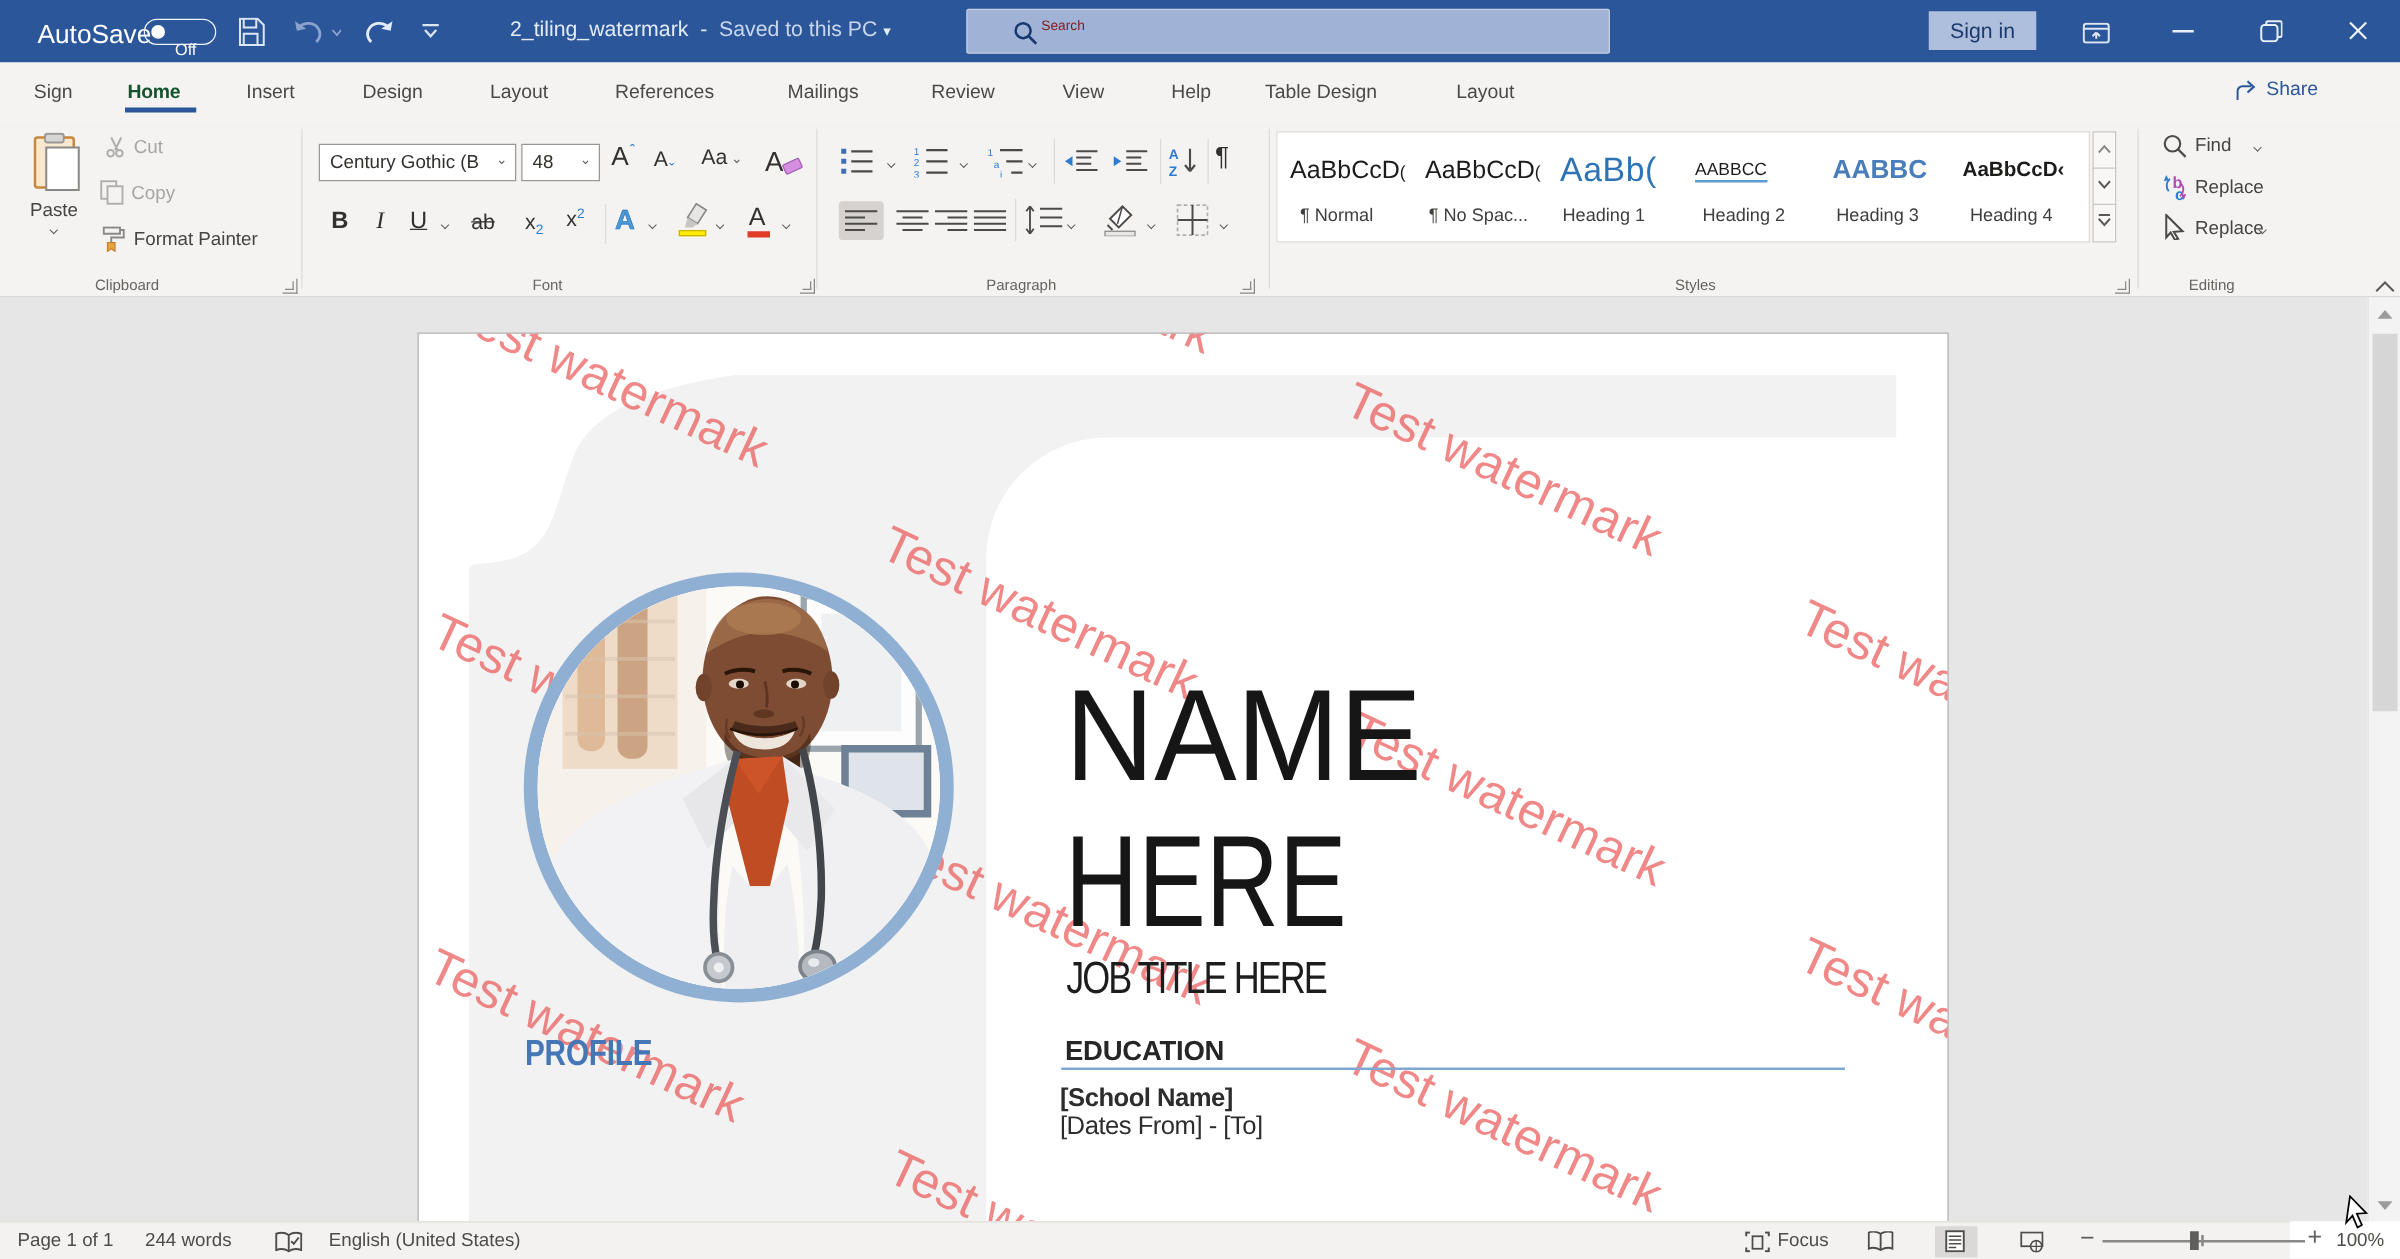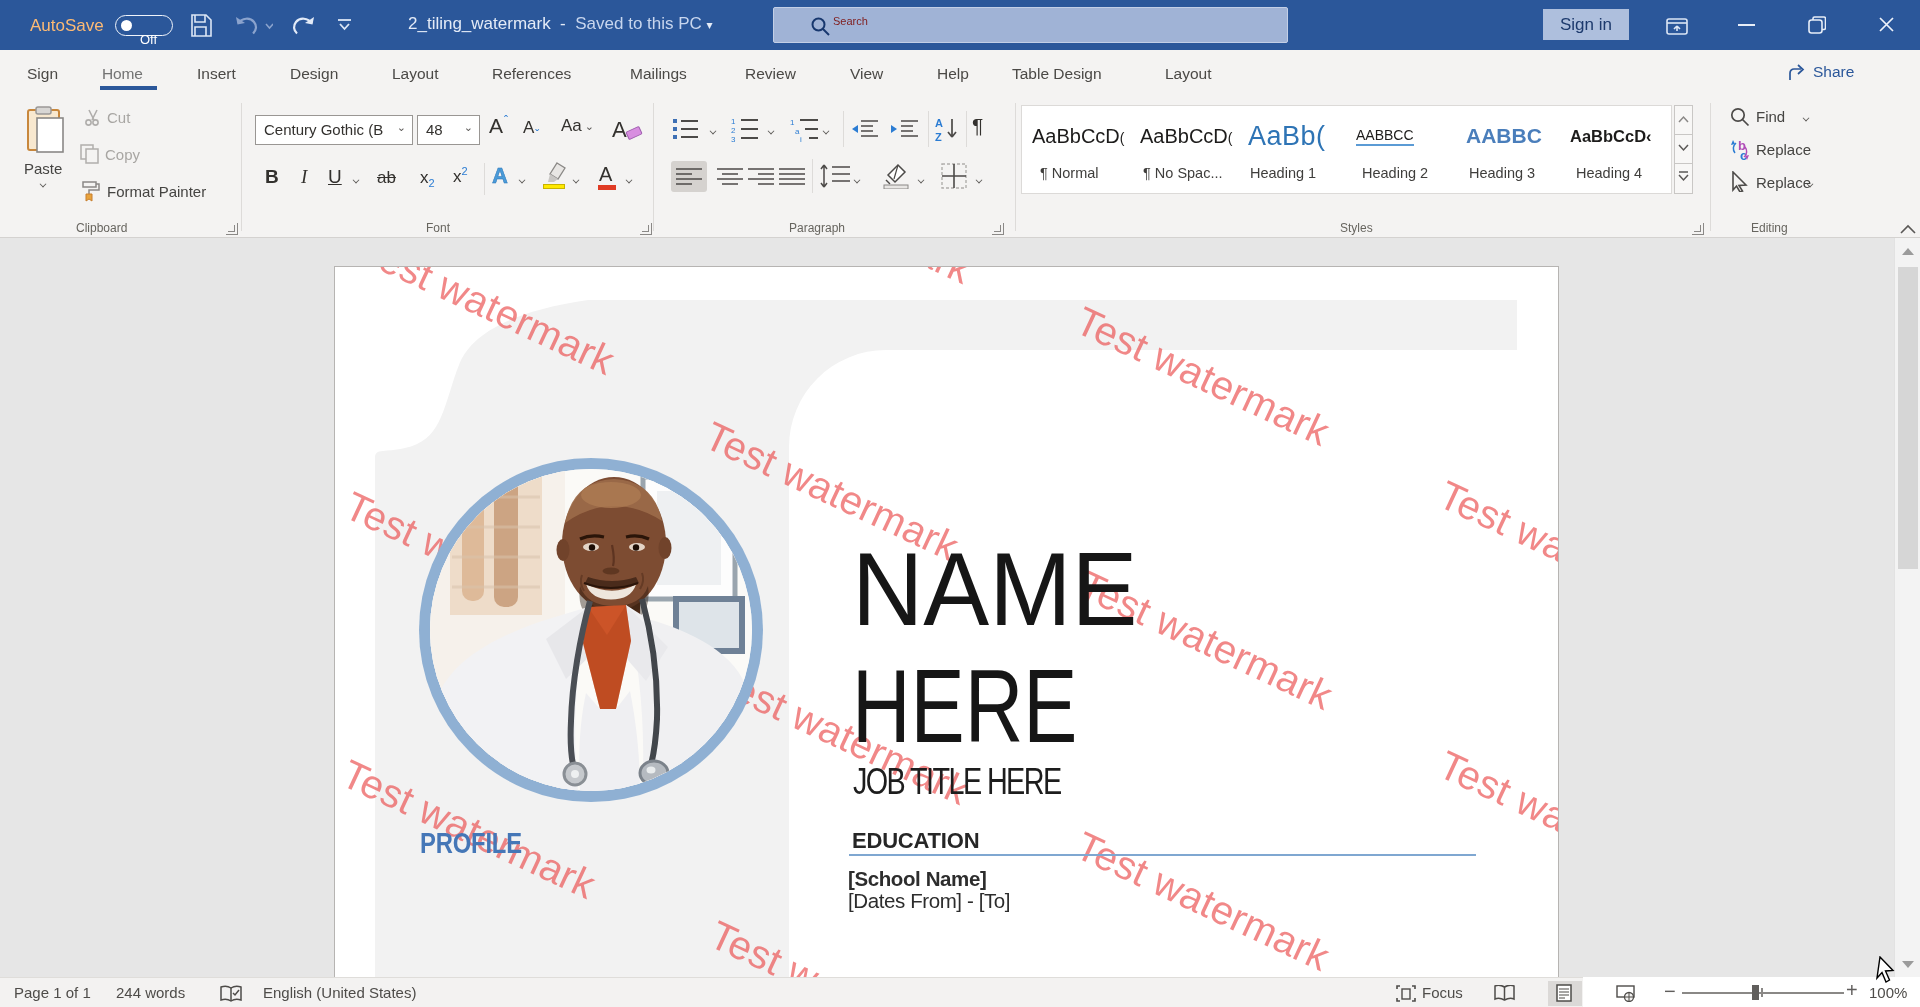--- a/index.html
+++ b/index.html
@@ -11,21 +11,21 @@
 #pill{position:absolute;left:115px;top:15px;width:58px;height:21px;border:1.5px solid #f0f4fb;border-radius:11px}
 #pill .knob{position:absolute;left:5px;top:3.5px;width:11px;height:11px;border-radius:50%;background:#fff}
 #pill .off{position:absolute;left:24px;top:16px;font-size:13px;color:#fff}
 #doctitle{left:408px;top:14px;color:#dbe5f5}
 #searchbox{position:absolute;left:773px;top:7px;width:515px;height:36px;background:#a0b3d6;border:1px solid #c3cfe6;border-radius:2px}
 #searchbox span{position:absolute;left:59px;top:7px;font-size:11px;color:#7f1d1d}
 #signin{position:absolute;left:1543px;top:9px;width:86px;height:31px;background:#aebfdd;color:#1d3a6d;font-size:17px;text-align:center;line-height:31px}
 
 #menurow{position:absolute;left:0;top:50px;width:1920px;height:47px;background:#f4f3f2}
 #menurow .tab{position:absolute;top:15px;font-size:15.5px;color:#4b4946}
-#menurow .active{color:#737373;font-weight:400;letter-spacing:-.2px}
+#menurow .active{color:#14532d;font-weight:700;letter-spacing:-.2px}
 #homeline{position:absolute;left:100px;top:86px;width:57px;height:4px;background:#2b579a}
 #share{position:absolute;left:1813px;top:13px;font-size:15.5px;color:#2b579a}
 
 #ribbon{position:absolute;left:0;top:97px;width:1920px;height:141px;background:#f4f3f2;border-bottom:1px solid #d4d2d0}
 .gdiv{position:absolute;top:6px;width:1px;height:128px;background:#dddbd9}
 .glabel{position:absolute;top:124px;font-size:12px;color:#67655f}
 .launch{position:absolute;width:12px;height:12px;border-left:1px solid #8a8886;border-top:1px solid #8a8886;transform:rotate(180deg)}
 .launch:after{content:"";position:absolute;left:2px;top:2px;width:6px;height:6px;border-left:1.5px solid #8a8886;border-top:1.5px solid #8a8886}
 .btxt{position:absolute;font-size:15px;color:#454442}
 .gray{color:#a8a6a3}
@@ -47,27 +47,27 @@
 #itsok{position:absolute;left:513px;top:645.5px;width:600px}
 #profile{position:absolute;left:85px;top:560px;font-size:29px;font-weight:700;color:#4577b7;letter-spacing:-.2px;transform:scaleX(.82);transform-origin:0 0}
 #ptext{position:absolute;left:84px;top:603px;width:320px}
 
 #photo{position:absolute;left:84px;top:191px;width:344px;height:344px;border-radius:50%;background:#8fb0d3}
 #photo .inner{position:absolute;left:11px;top:11px;width:322px;height:322px;border-radius:50%;overflow:hidden;background:#faf9f7}
 
 #vscroll{position:absolute;left:1894px;top:238px;width:26px;height:739px;background:#f3f3f3;border-left:1px solid #e2e2e2}
 #vthumb{position:absolute;left:3px;top:29px;width:20px;height:302px;background:#d6d6d6}
 
-#statusbar{position:absolute;left:0;top:977px;width:1583px;height:30px;background:#f3f2f1;border-top:1px solid #dfddda;font-size:15px;color:#4e4c49}
+#statusbar{position:absolute;left:0;top:977px;width:1832px;height:30px;background:#f3f2f1;border-top:1px solid #dfddda;font-size:15px;color:#4e4c49}
 #statusbar .s{position:absolute;top:6px}
 </style></head>
 <body>
 
 <div id="titlebar">
-  <span class="t" id="autosave" style="font-size:17px;color:#fdba74">AutoSave</span>
+  <span class="t" id="autosave" style="font-size:21px;color:#ffffff">AutoSave</span>
   <div id="pill">
       <div class="knob"></div>
       <div class="off">Off</div>
     </div>
   <svg class="abs" style="left:189px;top:14px" width="23" height="23" viewBox="0 0 23 23">
       <path d="M3 1h14l5 5v16H3z" fill="none" stroke="#dce6f5" stroke-width="1.6"></path>
       <path d="M6 1v7h10V1M6 22v-9h11v9" fill="none" stroke="#dce6f5" stroke-width="1.6"></path>
     </svg>
   <svg class="abs" style="left:233px;top:14px" width="40" height="22" viewBox="0 0 40 22">
       <path d="M5 9c4-5 12-6 16-1 3 3.6 2.5 8.5-1 11.5" fill="none" stroke="#8ba3cd" stroke-width="2.2"></path>

